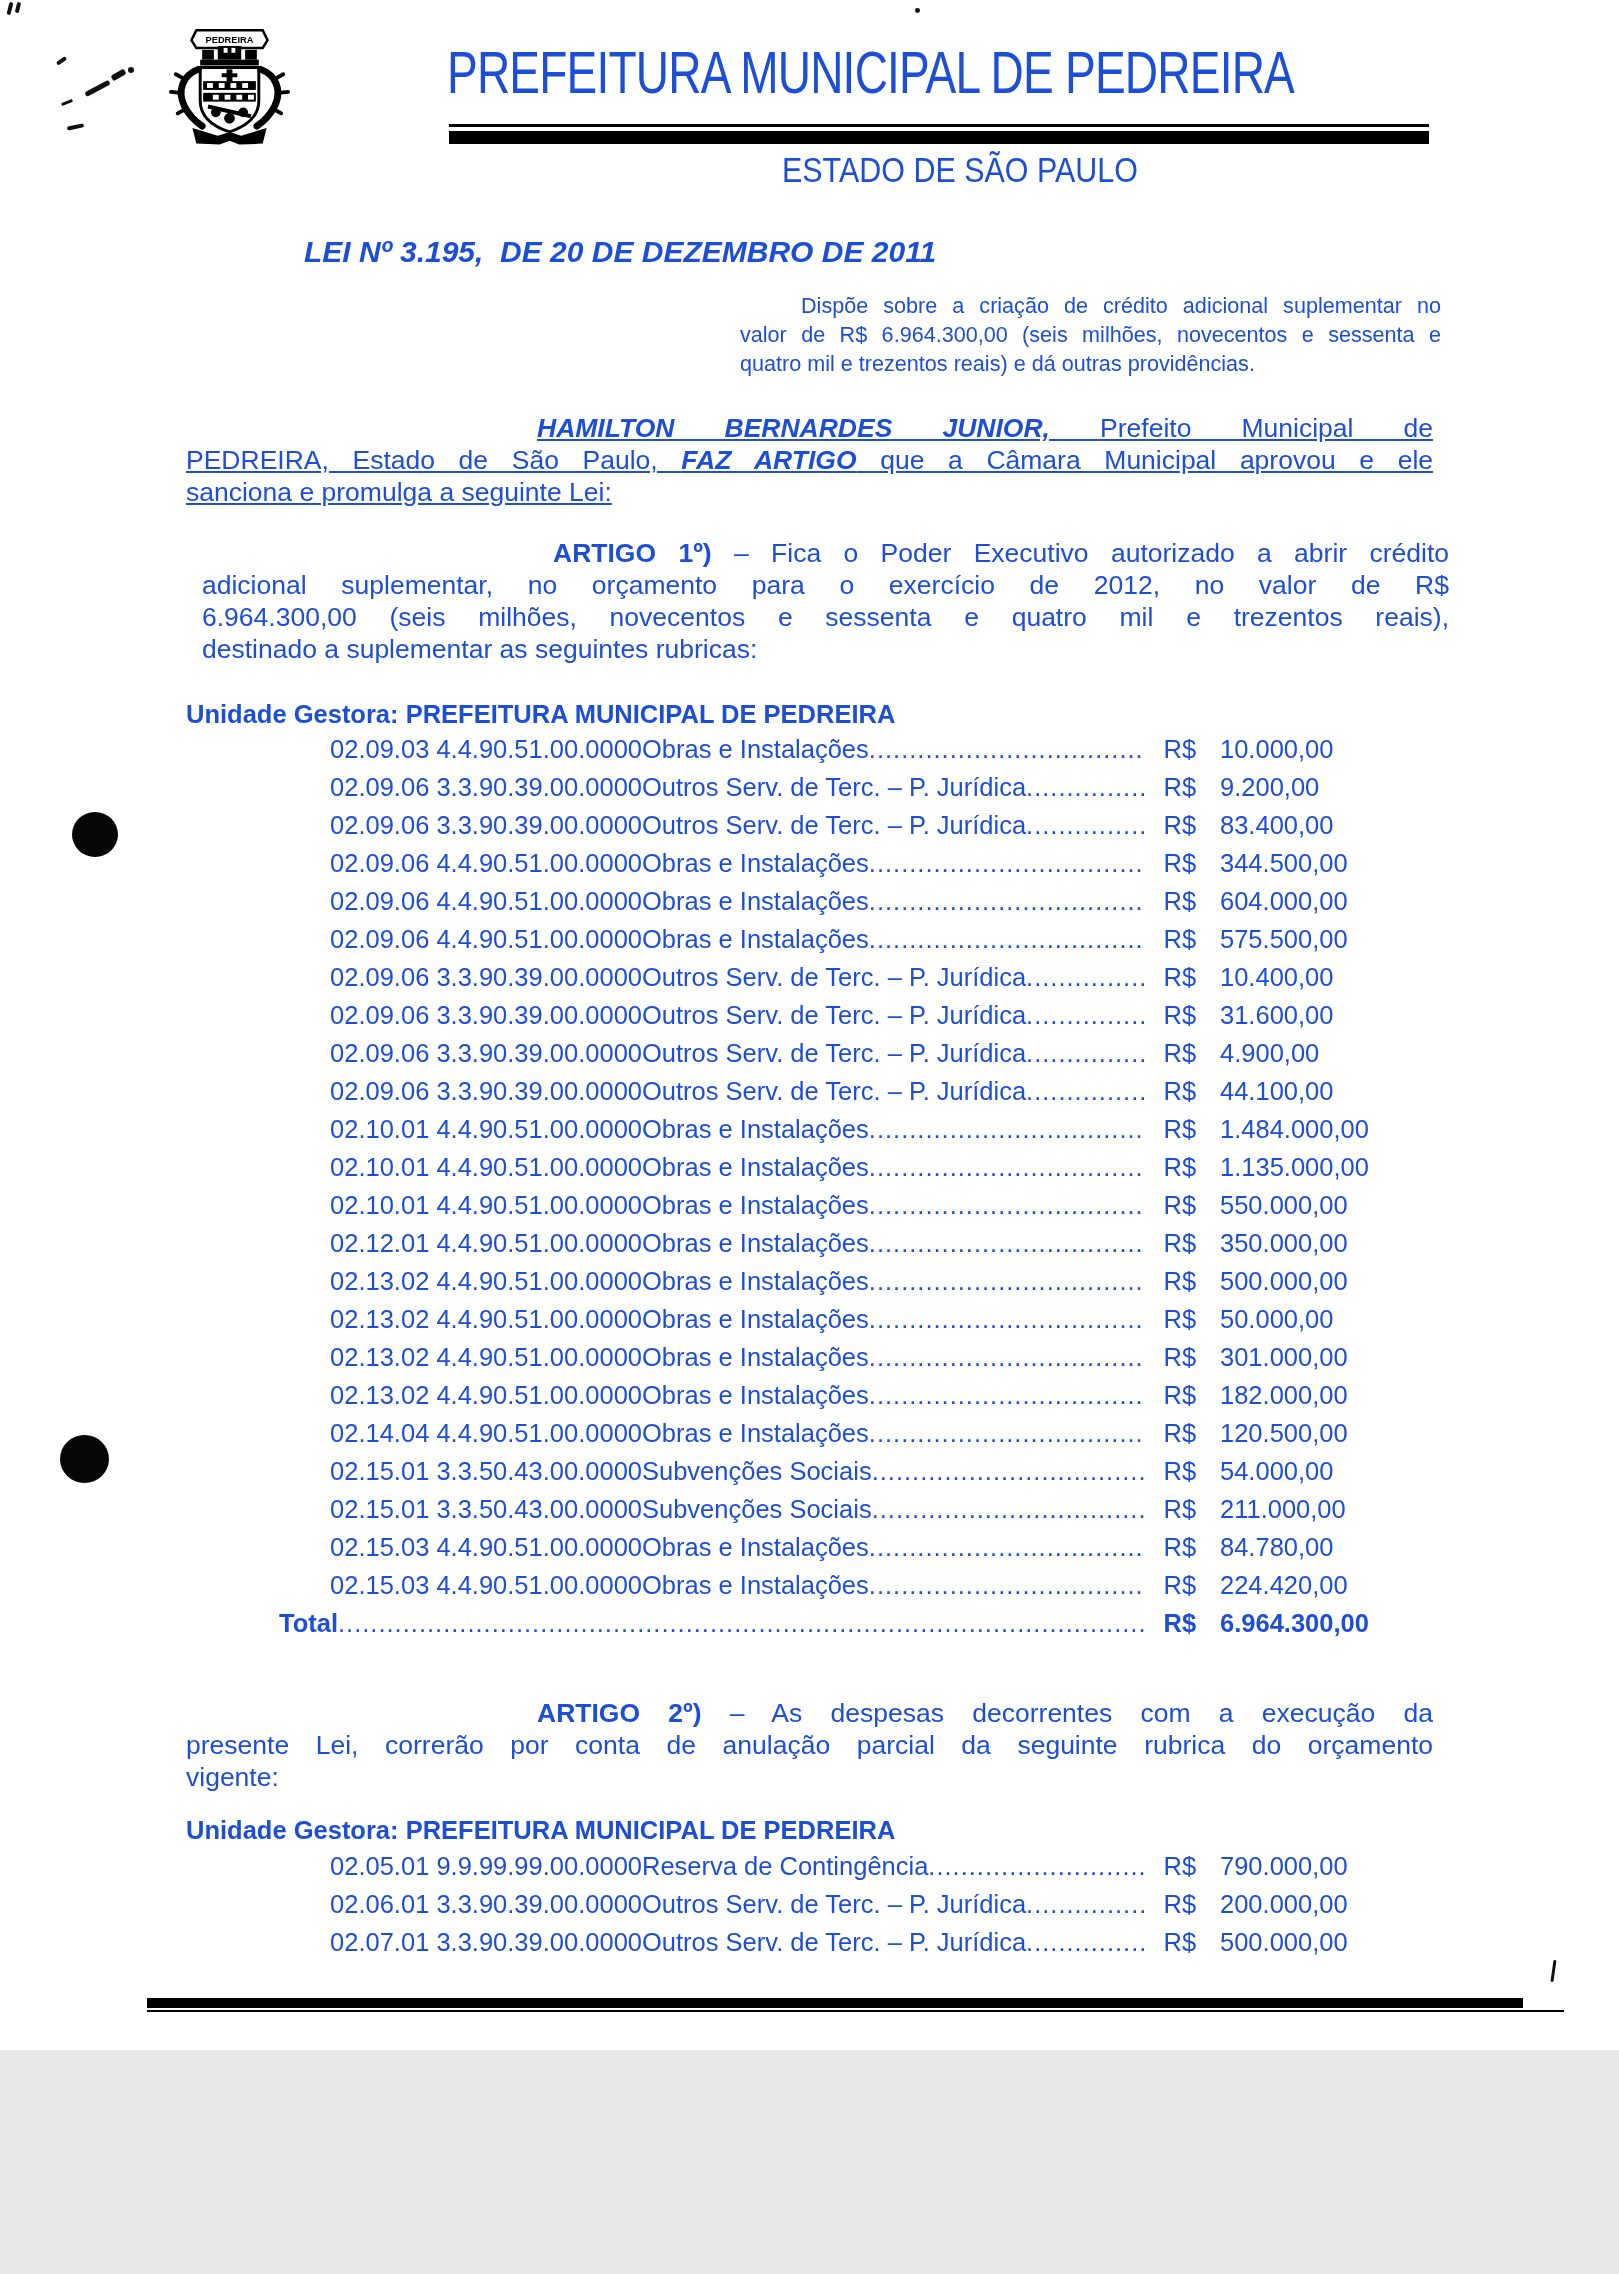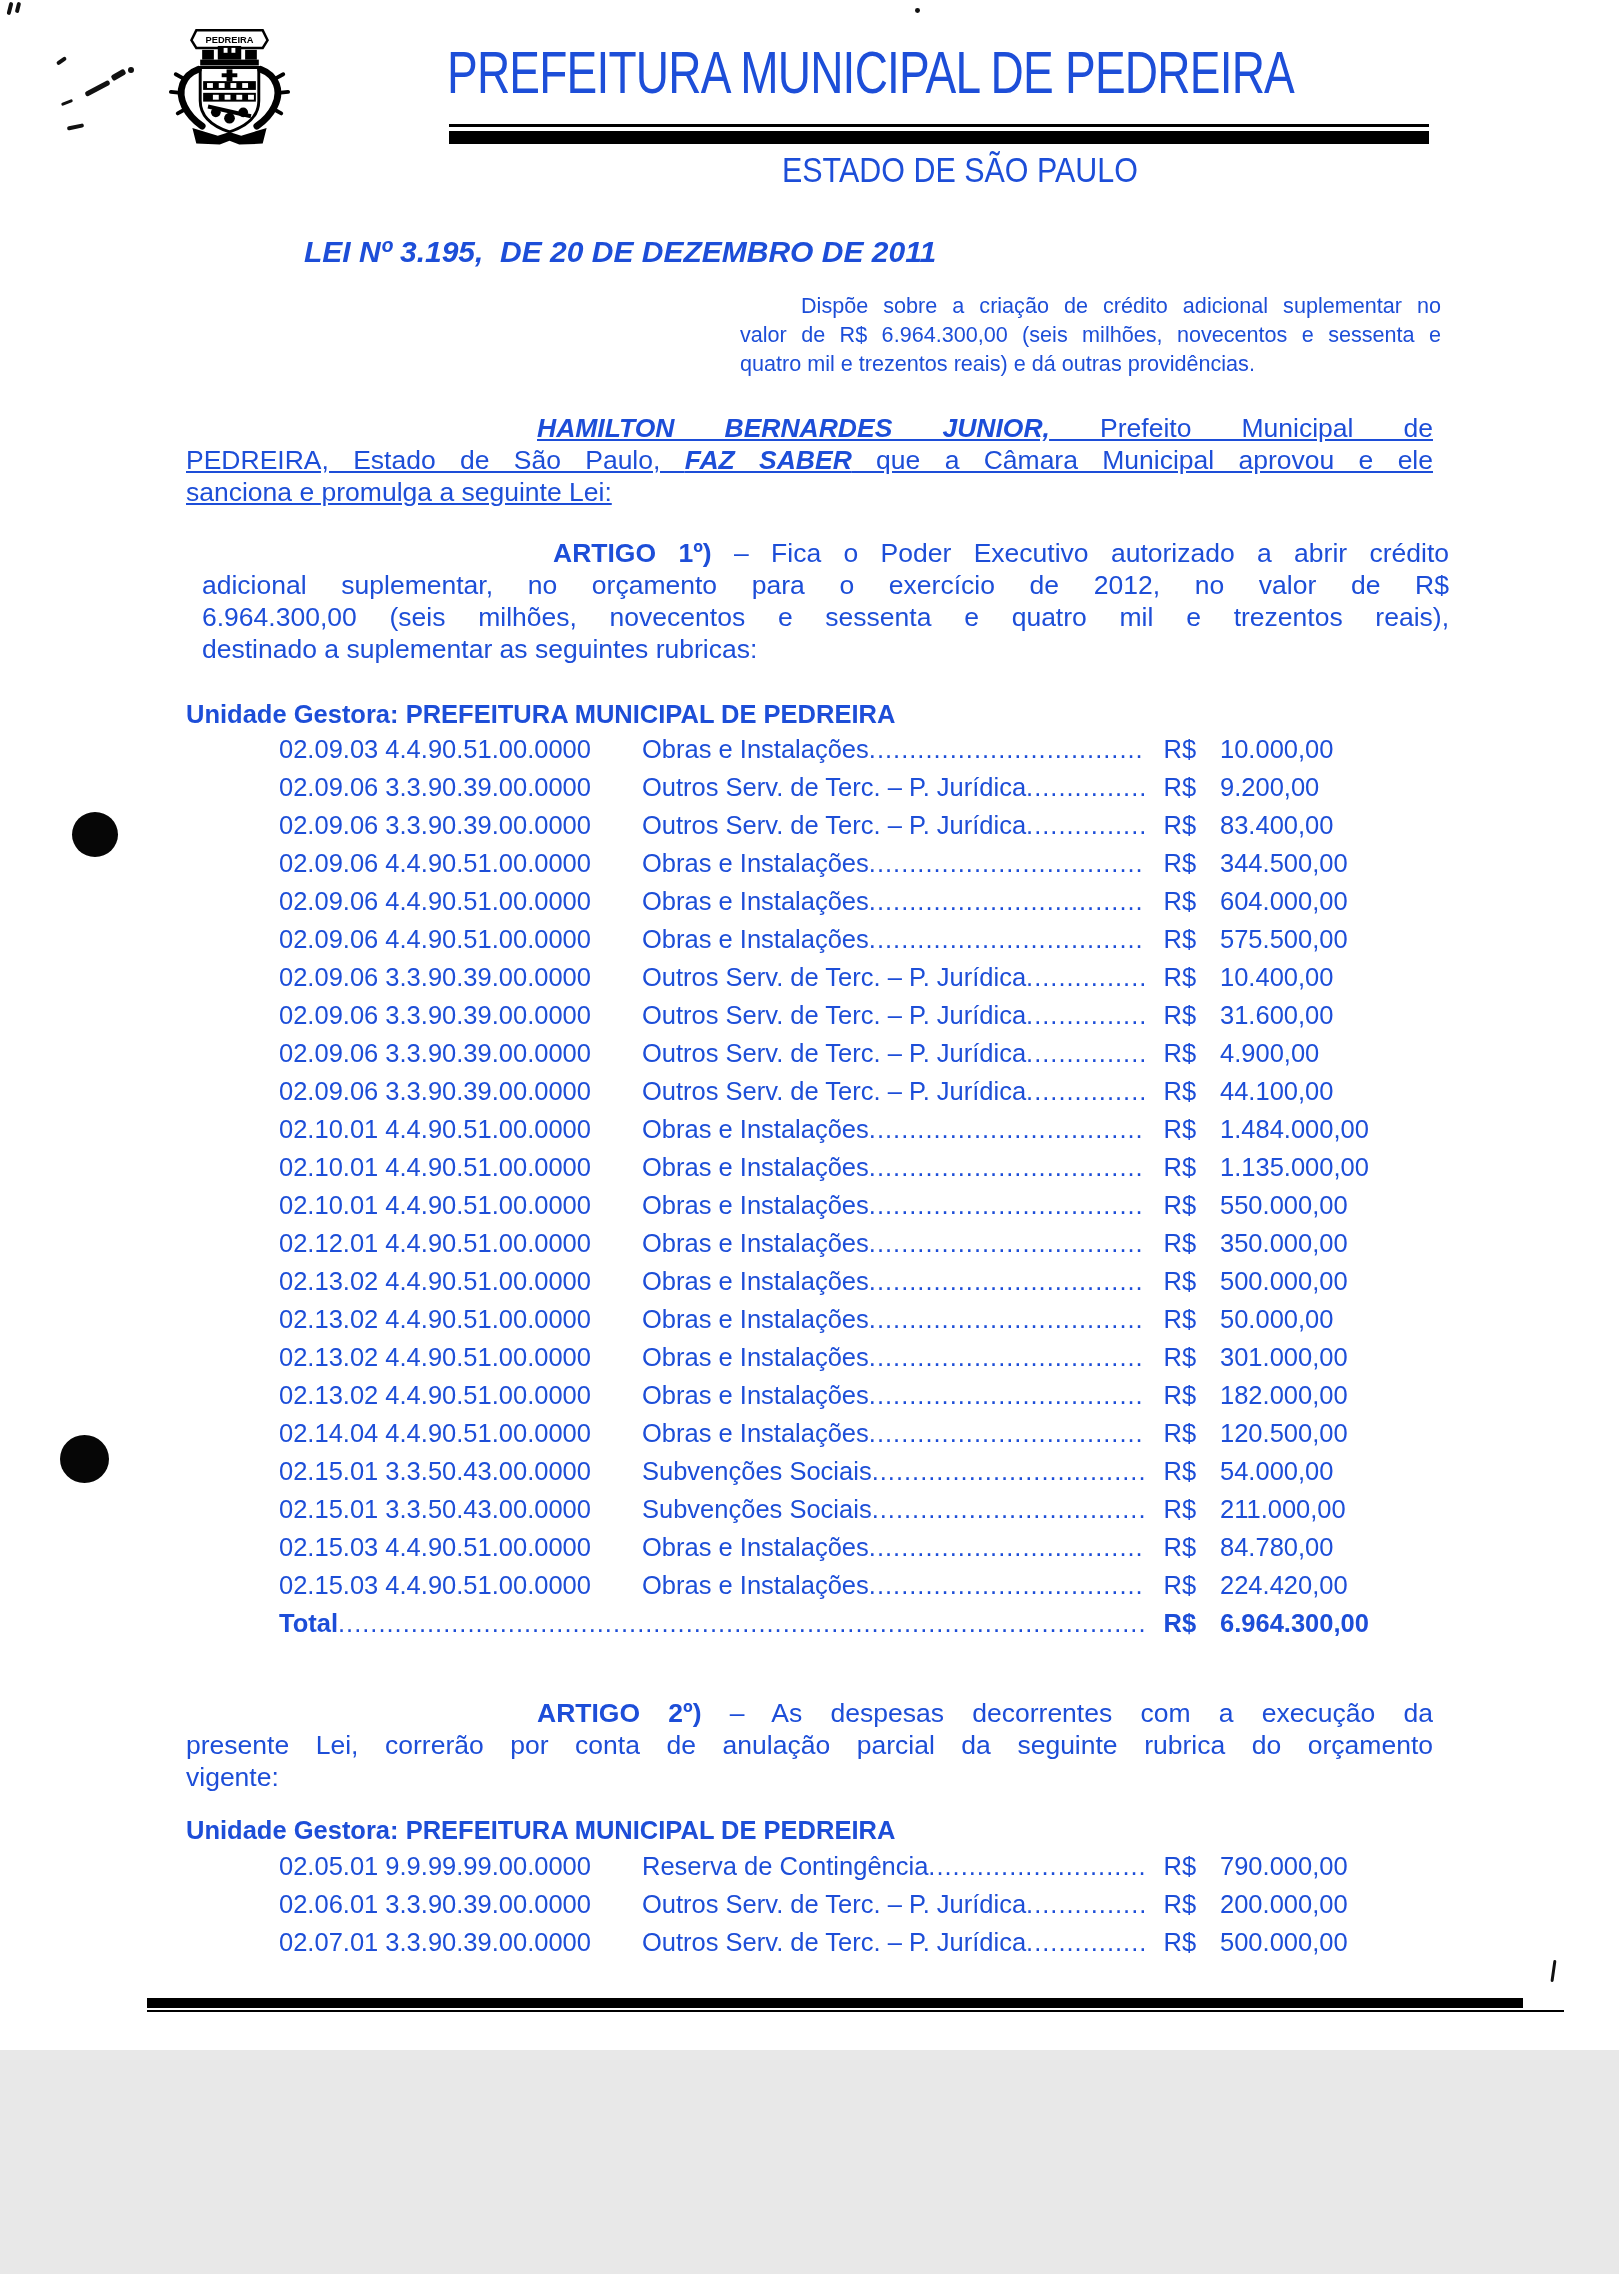--- a/index.html
+++ b/index.html
@@ -32,21 +32,21 @@
 
   .sect-head{font-size:25.5px;font-weight:bold;line-height:33px;white-space:nowrap;}
   .head1{left:186px;top:698px;}
   .head2{left:186px;top:1814px;}
 
   
   .btable{width:1137px;}
   .t1{left:279px;top:730px;}
   .t2{left:279px;top:1847px;}
   .trow{display:flex;height:38px;line-height:38px;font-size:25.5px;}
-  .tcode{width:363px;white-space:nowrap;}
+  .tcode{width:363px;white-space:nowrap;text-align:right;}
   .tdesc{flex:1;display:flex;overflow:hidden;min-width:0;}
   .dtxt{white-space:nowrap;}
   .dots{flex:1;overflow:hidden;white-space:nowrap;letter-spacing:1px;}
   .dots::after{content:"....................................................................................................................................................................";}
   .tcur{width:74px;padding-left:17.6px;box-sizing:border-box;white-space:nowrap;}
   .tval{width:196px;text-align:left;white-space:nowrap;}
   .trow.total .tlabel{font-weight:bold;white-space:nowrap;}
   .trow.total .tcur,.trow.total .tval{font-weight:bold;}
 
   
@@ -125,21 +125,21 @@
   <div class="abs law-title">LEI Nº 3.195,  DE 20 DE DEZEMBRO DE 2011</div>
 
   <div class="abs parablock sum" id="sum">
       <div class="pline ind"><span>Dispõe sobre a criação de crédito adicional suplementar no</span></div>
       <div class="pline"><span>valor de R$ 6.964.300,00 (seis milhões, novecentos e sessenta e</span></div>
       <div class="pline last"><span>quatro mil e trezentos reais) e dá outras providências.</span></div>
     </div>
 
   <div class="abs parablock pre" id="pre">
       <div class="pline ind"><span class="b i">HAMILTON BERNARDES JUNIOR,</span><span> Prefeito Municipal de</span></div>
-      <div class="pline"><span>PEDREIRA, Estado de São Paulo, </span><span class="b i">FAZ SABER</span><span> que a Câmara Municipal aprovou e ele</span></div>
+      <div class="pline"><span>PEDREIRA, Estado de São Paulo, </span><span class="b i">FAZ ARTIGO</span><span> que a Câmara Municipal aprovou e ele</span></div>
       <div class="pline last"><span>sanciona e promulga a seguinte Lei:</span></div>
     </div>
 
   <div class="abs parablock art1" id="art1">
       <div class="pline ind"><span class="b">ARTIGO 1º)</span><span> – Fica o Poder Executivo autorizado a abrir crédito</span></div>
       <div class="pline"><span>adicional suplementar, no orçamento para o exercício de 2012, no valor de R$</span></div>
       <div class="pline"><span>6.964.300,00 (seis milhões, novecentos e sessenta e quatro mil e trezentos reais),</span></div>
       <div class="pline last"><span>destinado a suplementar as seguintes rubricas:</span></div>
     </div>
 

